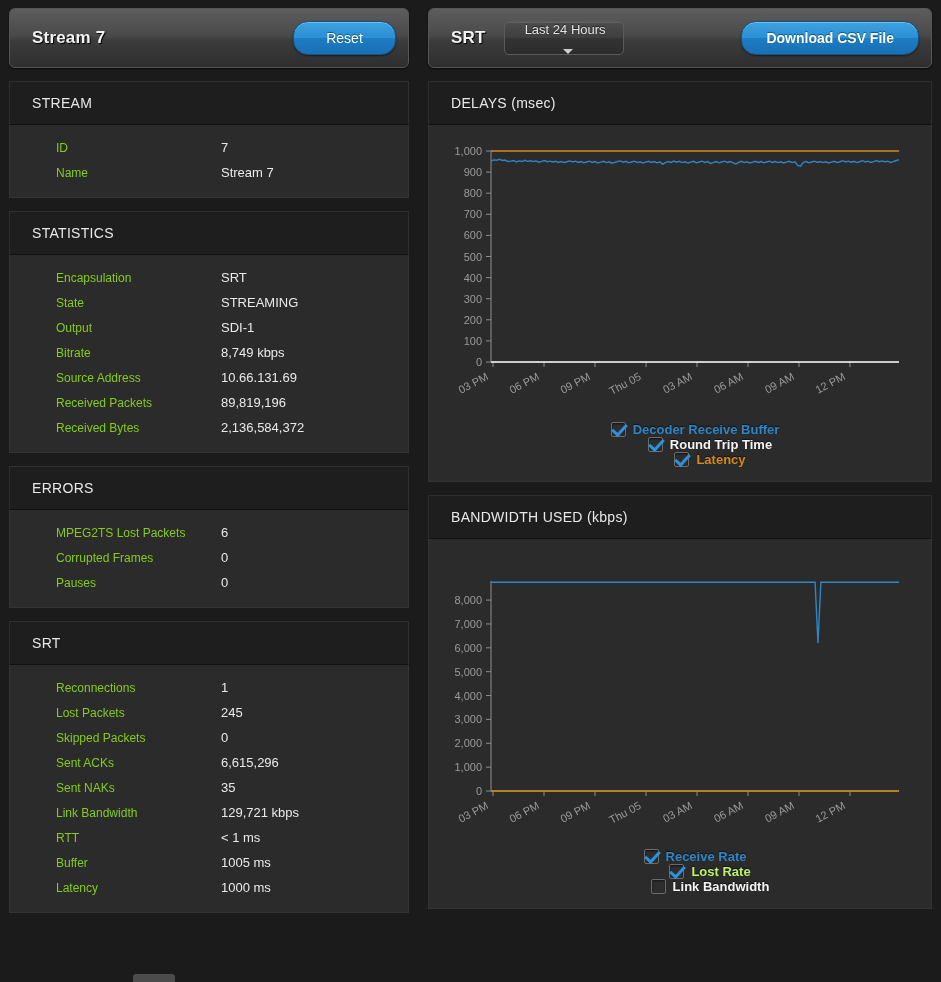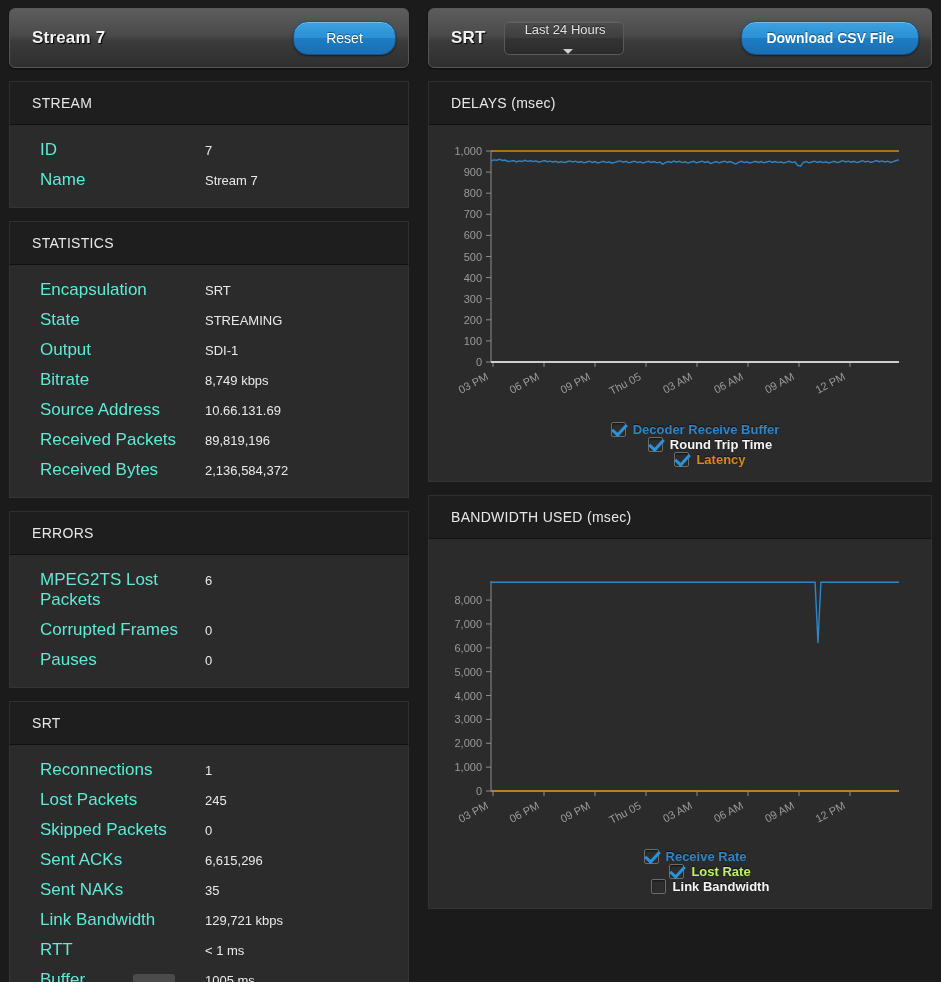--- a/index.html
+++ b/index.html
@@ -81,21 +81,21 @@
   }
   .panel-body {
     background: #2b2b2b;
     border: 1px solid #343434;
     border-top: 1px solid #111;
     padding: 10px 0 12px 0;
   }
 
   
   .row { display: flex; padding: 5px 0 5px 30px; align-items: baseline; }
-  .row-key { width: 165px; color: #5eead4; font-size: 17px; flex: 0 0 165px; }
+  .row-key { width: 165px; color: #84cc16; font-size: 12px; flex: 0 0 165px; margin-left: 16px; }
   .row-val { color: #e9e9e9; font-size: 13px; }
 
   
   .chart-body {
     background: #2b2b2b;
     border: 1px solid #343434;
     border-top: 1px solid #111;
     padding: 0;
     position: relative;
   }
@@ -339,21 +339,21 @@
             </div>
             <div class="legend-item">
               <span class="cbox checked"></span>
               <span class="legend-label" style="color: rgb(215, 138, 28);">Latency</span>
             </div>
           </div>
       </div>
     </div>
 
     <div class="panel">
-      <div class="panel-head">BANDWIDTH USED (msec)</div>
+      <div class="panel-head">BANDWIDTH USED (kbps)</div>
       <div class="chart-body">
         <div class="chart-wrap">
           <svg class="chart-svg" id="svg-bandwidth" viewBox="0 0 502 308" preserveAspectRatio="none">
               <line x1="57" y1="252" x2="62" y2="252" stroke="#8d8d8d" stroke-width="1"></line>
               <text x="53" y="256" text-anchor="end" class="tick-text">0</text>
               <line x1="57" y1="228.13636363636363" x2="62" y2="228.13636363636363" stroke="#8d8d8d" stroke-width="1"></line>
               <text x="53" y="232.13636363636363" text-anchor="end" class="tick-text">1,000</text>
               <line x1="57" y1="204.27272727272728" x2="62" y2="204.27272727272728" stroke="#8d8d8d" stroke-width="1"></line>
               <text x="53" y="208.27272727272728" text-anchor="end" class="tick-text">2,000</text>
               <line x1="57" y1="180.40909090909093" x2="62" y2="180.40909090909093" stroke="#8d8d8d" stroke-width="1"></line>

